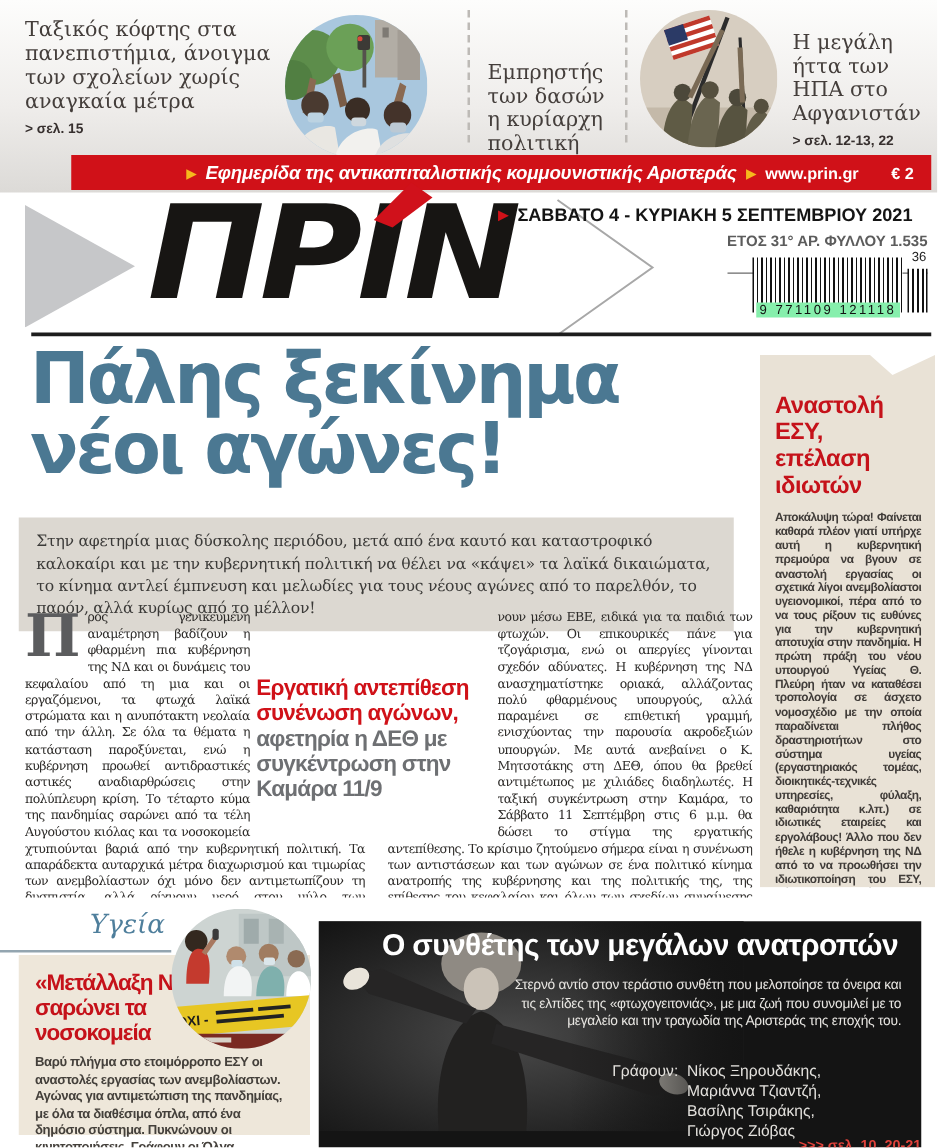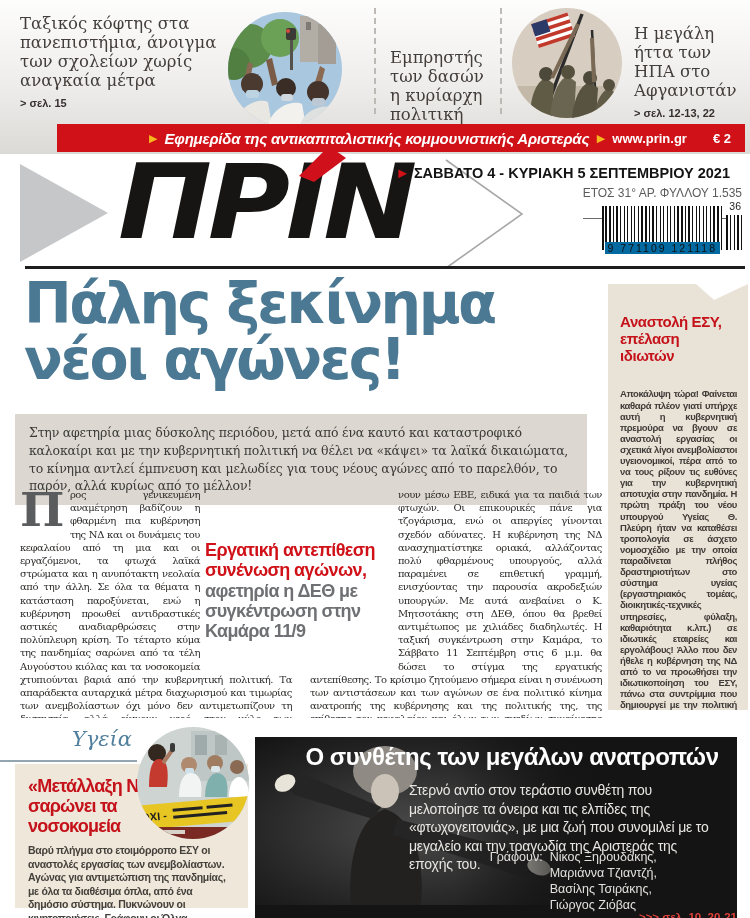--- a/index.html
+++ b/index.html
@@ -28,28 +28,28 @@
   
   #gray-tri{left:20px;top:164px;width:88px;height:98px;background:#c6c7c9;
     clip-path:polygon(0 0,100% 50%,0 100%);}
   #logo{left:118px;top:150px;font-family:"DejaVu Sans",sans-serif;font-weight:bold;
     font-style:italic;font-size:104px;line-height:1;letter-spacing:-4px;color:#171513;
     transform:scaleX(1.08);transform-origin:left;}
   #logo-accent{left:299px;top:146px;}
   #chevron{left:442px;top:158px;}
   #date-line{right:20px;top:165px;font-size:14.5px;font-weight:bold;color:#141414;text-align:right;}
   #date-line .red{color:#d01118;}
-  #issue-line{right:8px;top:186px;font-size:12px;font-weight:normal;color:#5c5c5c;
+  #issue-line{right:8px;top:186px;font-size:12px;font-weight:bold;color:#5c5c5c;
     border-bottom:1px solid #6b6b6b;padding-bottom:18px;}
   #barcode{right:28px;top:206px;width:120px;height:44px;
     background:repeating-linear-gradient(90deg,#111 0 1.5px,#fff 1.5px 3.4px,#111 3.4px 4.6px,#fff 4.6px 7.2px);}
   #barcode-sm{right:8px;top:215px;width:16px;height:35px;
     background:repeating-linear-gradient(90deg,#111 0 1.6px,#fff 1.6px 3.8px);}
   #barcode-num{right:30px;top:242px;font-size:10.5px;letter-spacing:2px;color:#111;
-    background:#0369a1;padding:0 3px;}
+    background:#86efac;padding:0 3px;}
   #barcode-week{right:9px;top:200px;font-size:10.5px;color:#222;}
   #masthead-rule{left:25px;top:266px;width:720px;height:3px;background:#1d1d1d;}
 
   
   #headline{left:24px;top:276px;width:580px;font-size:57px;font-weight:bold;
     font-family:"DejaVu Sans",sans-serif;line-height:.98;letter-spacing:-2.5px;color:#4b7892;}
   #lead{left:15px;top:414px;width:544px;background:#dcd8d1;padding:10px 14px;
     font-family:"DejaVu Serif",serif;font-size:12.5px;line-height:1.42;
     letter-spacing:-.2px;color:#3b3a38;}
 
@@ -65,42 +65,42 @@
   .spacer-l{float:left;width:88px;height:126px;margin-top:50px;}
   #callout{left:185px;top:52px;width:196px;font-weight:bold;font-size:18px;
     line-height:1.13;letter-spacing:-.6px;}
   #callout .c-red{color:#d01118;}
   #callout .c-gray{color:#6e7073;}
 
   
   #sidebar{left:608px;top:284px;width:140px;height:426px;background:#e9e2d6;
     clip-path:polygon(0 0,88px 0,106px 16px,140px 0,140px 426px,0 426px);
     box-sizing:border-box;padding:30px 11px 0 12px;}
-  #sidebar h2{margin:0 0 24px 0;font-size:15px;line-height:1.12;color:#c5121a;
+  #sidebar h2{margin:0 0 10px 0;font-size:19px;line-height:1.12;color:#c5121a;
     letter-spacing:-.4px;}
   #sidebar .sb-body{font-size:9.5px;font-weight:bold;line-height:1.17;
     letter-spacing:-.4px;color:#403c39;text-align:justify;}
 
   
   #kicker{left:42px;top:727px;width:120px;text-align:center;font-family:"DejaVu Serif",serif;
     font-style:italic;font-size:21px;color:#4f7f9c;}
   #kicker-line{left:0;top:760px;width:137px;height:2px;background:#93a5b0;}
   #health-box{left:15px;top:764px;width:233px;height:144px;background:#eee7da;
     box-sizing:border-box;padding:12px 13px 0 13px;}
   #health-box h3{margin:0;width:132px;font-size:18px;line-height:1.12;
     letter-spacing:-.8px;color:#c5121a;}
   #health-body{margin-top:8px;width:207px;font-size:10.5px;font-weight:bold;
     line-height:1.28;letter-spacing:-.3px;color:#44403b;}
 
   
   #feature{left:255px;top:737px;width:482px;height:192px;background:#141414;overflow:hidden;}
   #feature-title{position:absolute;left:40px;right:8px;top:6px;text-align:center;
     font-size:24px;font-weight:bold;color:#fff;letter-spacing:-.5px;}
-  #feature-body{position:absolute;right:16px;top:44px;width:312px;text-align:left;
-    font-size:14px;line-height:1.33;color:#e8e6e2;letter-spacing:-.2px;}
+  #feature-body{position:absolute;right:16px;top:44px;width:312px;text-align:right;
+    font-size:11px;line-height:1.33;color:#e8e6e2;letter-spacing:-.2px;}
   #feature-authors{position:absolute;right:80px;top:112px;display:flex;gap:7px;
     font-size:12.5px;color:#e3e1dd;line-height:1.28;}
   #feature-ref{position:absolute;right:0;bottom:6px;font-size:11.5px;font-weight:bold;
     color:#e2423b;}
 </style>
 </head>
 <body>
 
 <div id="page">
 

